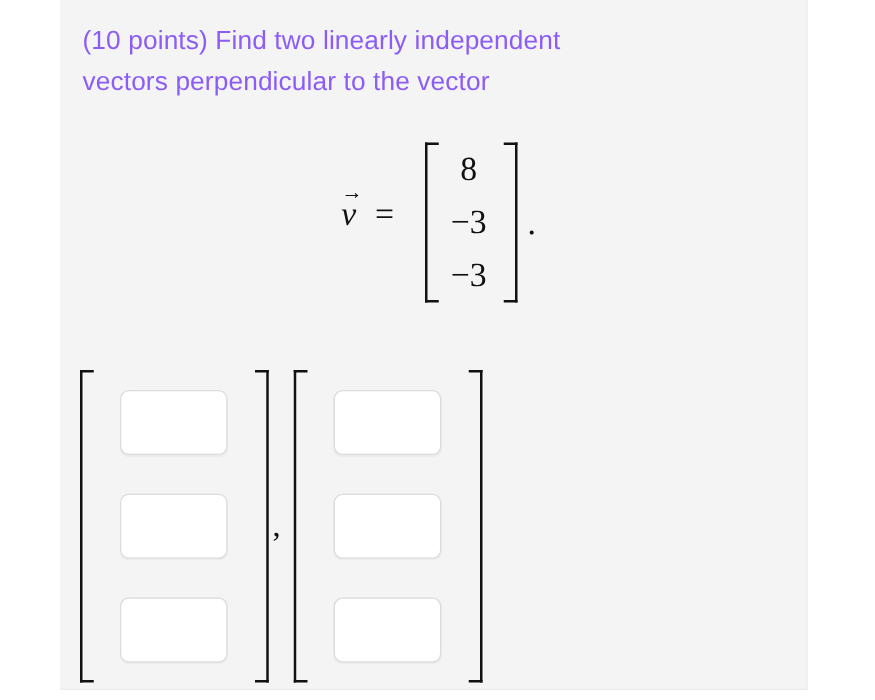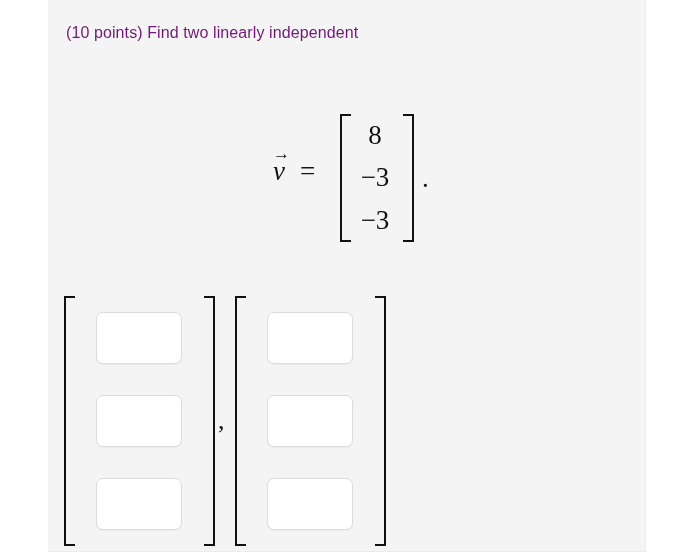--- a/index.html
+++ b/index.html
@@ -27,23 +27,23 @@
     box-sizing: border-box;
   }
 
   
   #prompt-text {
     position: absolute;
     left: 18px;
     top: 16px;
     width: 520px;
     font-family: "Liberation Sans", sans-serif;
-    font-size: 16px;
+    font-size: 21px;
     line-height: 33px;
-    color: #701a75;
+    color: #8b5cf6;
     letter-spacing: 0.1px;
   }
   #prompt-text .line {
     display: block;
     white-space: pre;
   }
 
   
   .bracket {
     position: absolute;
@@ -196,20 +196,21 @@
     line-height: 1;
   }
 </style>
 </head>
 <body>
 
 <div id="question-panel">
 
   <div id="prompt-text">
     <span class="line">(10 points) Find two linearly independent</span>
+    <span class="line">vectors perpendicular to the vector</span>
   </div>
 
   <div id="vector-equation">
 
     <span id="vector-label">
       <span class="arrow-accent">→</span>
       <span>v</span>
     </span>
 
     <span id="equals-sign">=</span>

